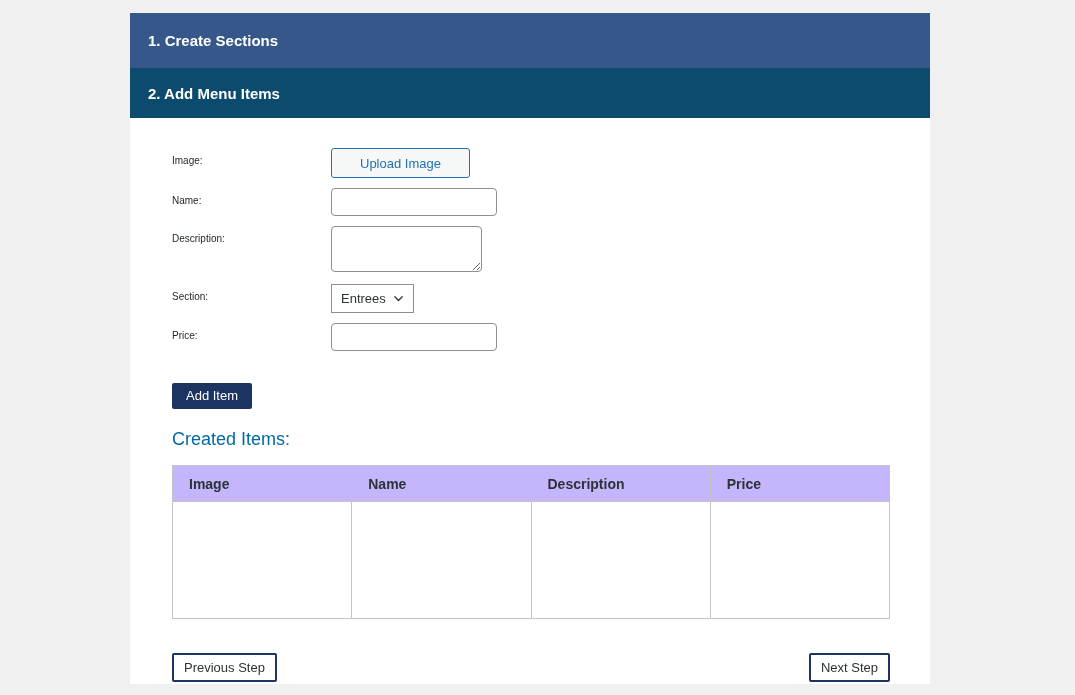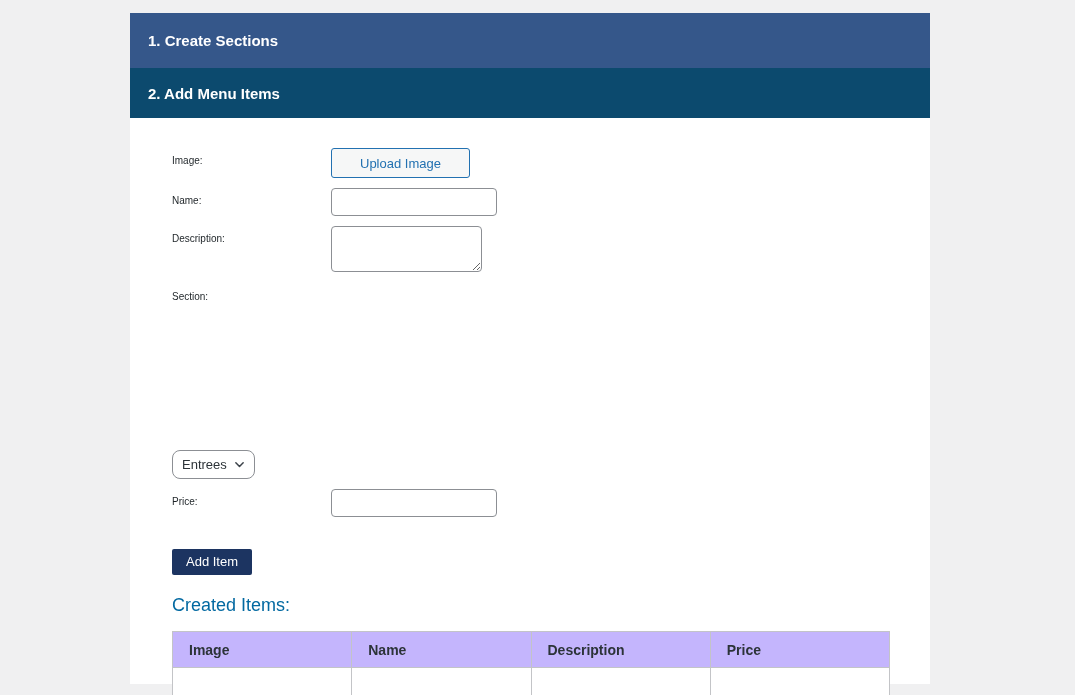--- a/index.html
+++ b/index.html
@@ -35,21 +35,21 @@
     background: #ffffff;
     height: 566px;
     box-sizing: border-box;
     padding: 30px 40px 0 42px;
   }
   .frow {
     display: flex;
     align-items: flex-start;
     margin-bottom: 10px;
   }
-  .frow.gap-lg { margin-top: 12px; flex-direction: column; }
+  .frow.gap-lg { margin-top: 12px; }
   .flabel {
     width: 159px;
     flex: 0 0 159px;
     font-size: 10px;
     font-weight: 400;
     color: #1d2327;
     padding-top: 7px;
   }
   .upload-btn {
     height: 30px;
@@ -84,21 +84,21 @@
     font-size: 13px;
     padding: 4px 8px;
     color: #2c3338;
     resize: both;
     font-family: "Liberation Sans", sans-serif;
   }
   .select-box {
     height: 29px;
     box-sizing: border-box;
     border: 1px solid #8c8f94;
-    border-radius: 8px;
+    border-radius: 0;
     background: #ffffff;
     display: inline-flex;
     align-items: center;
     padding: 0 9px;
     gap: 7px;
     font-size: 13px;
     color: #2c3338;
     cursor: pointer;
   }
   .chevron { width: 11px; height: 11px; display: block; }
@@ -221,15 +221,19 @@
       <tbody>
         <tr>
           <td class="empty-cell"></td>
           <td class="empty-cell"></td>
           <td class="empty-cell"></td>
           <td class="empty-cell"></td>
         </tr>
       </tbody>
     </table>
 
+    <div class="footer-nav">
+      <button class="step-nav-btn">Previous Step</button>
+      <button class="step-nav-btn">Next Step</button>
+    </div>
 
   </div>
 </div>
 
 </body></html>

